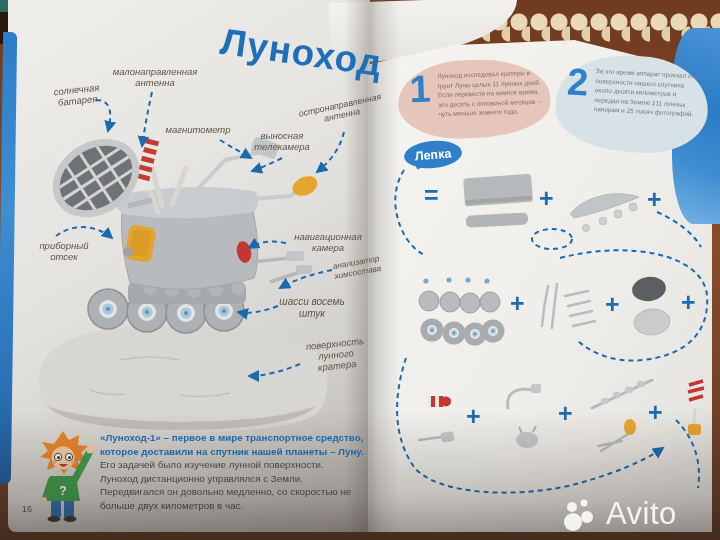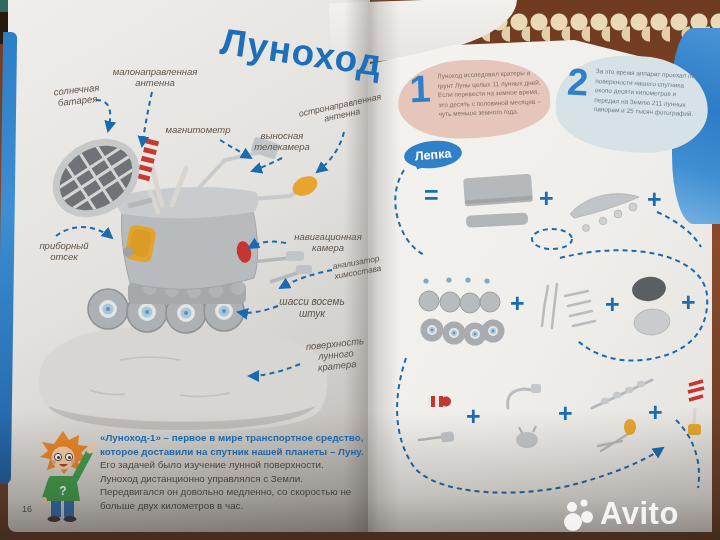--- a/index.html
+++ b/index.html
@@ -57,21 +57,21 @@
   .fact-2 .fact-text{color:#6d7b80;}
   .badge{position:absolute;left:404px;top:141px;width:58px;height:27px;z-index:20;
     background:#2f80c8;border-radius:50%;color:#fff;font-weight:bold;font-size:12.5px;
     display:flex;align-items:center;justify-content:center;transform:rotate(-5deg);}
   .badge::after{content:"";position:absolute;left:5px;bottom:-7px;border:7px solid rgba(0,0,0,0);
     border-top-color:#2f80c8;transform:rotate(28deg);}
   .op{position:absolute;z-index:20;color:#1c6cb2;font-weight:bold;font-size:25px;line-height:1;}
   
   .avito{position:absolute;left:562px;top:494px;z-index:60;opacity:0.88;
     display:flex;align-items:center;}
-  .avito-text{font-size:31px;font-weight:bold;color:#fff;margin-left:2px;letter-spacing:0.5px;}
+  .avito-text{font-size:31px;font-weight:normal;color:#fff;margin-left:8px;letter-spacing:0.5px;}
 </style>
 </head>
 <body>
 
 <div class="stage">
 
   <div class="bg-table"></div>
   <div class="lace"></div>
   <div class="corner-dark"></div>
   <div class="corner-teal"></div>

